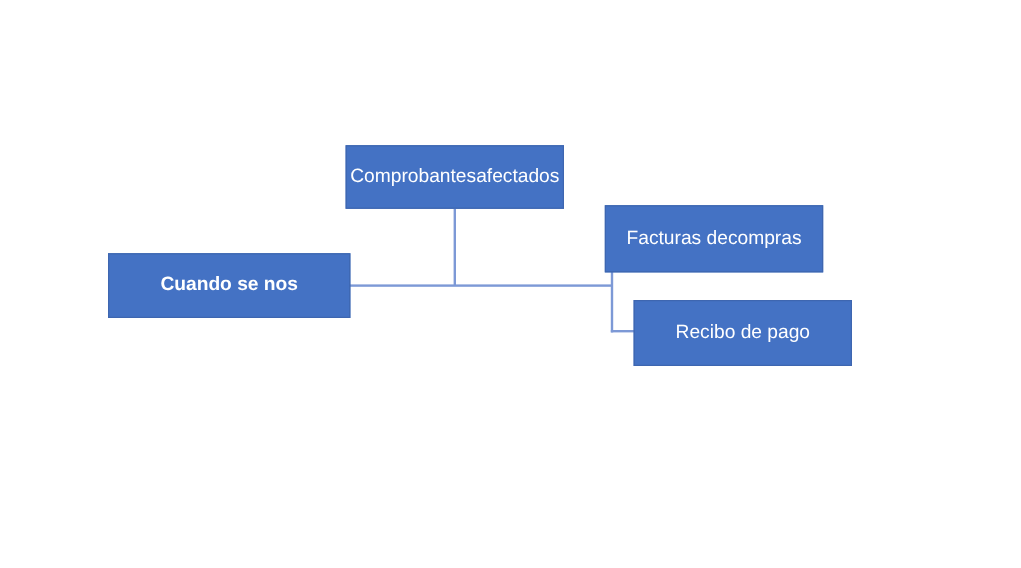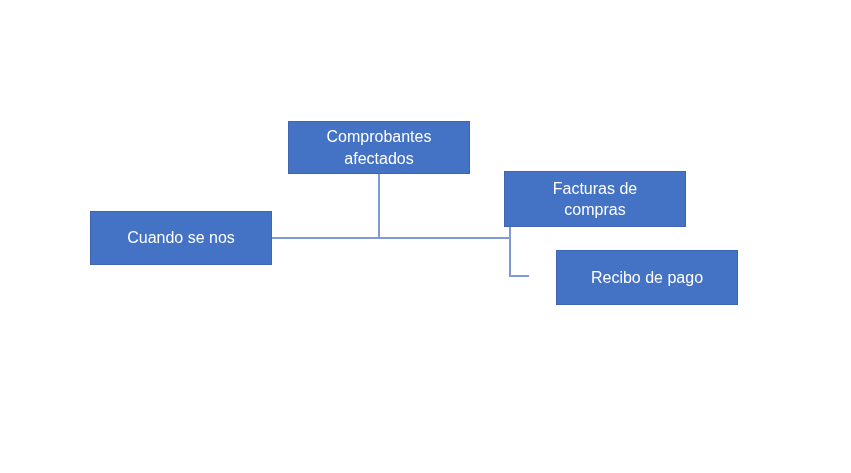--- a/index.html
+++ b/index.html
@@ -15,42 +15,42 @@
     background: #ffffff;
     overflow: hidden;
   }
   .node {
     position: absolute;
     background: #4472C4;
     border: 1px solid #3E66B0;
     box-sizing: border-box;
     color: #ffffff;
     display: flex;
-    flex-direction: column;
+    flex-direction: row;
     align-items: center;
     justify-content: center;
     text-align: center;
     font-size: 16px;
     line-height: 1.32;
     cursor: default;
     user-select: none;
   }
   .node span { display: block; white-space: nowrap; }
   .connector {
     position: absolute;
     background: #7D99D6;
   }
   .h-line { height: 2px; }
   .v-line { width: 2px; }
 
   
   .node-top      { left: 288px; top: 121px; width: 182px; height: 53px; }
-  .node-root     { left:  90px; top: 211px; width: 182px; height: 54px; }
+  .node-root     { left:  90px; top: 211px; width: 202px; height: 54px; font-weight: bold; }
   .node-child1   { left: 504px; top: 171px; width: 182px; height: 56px; }
-  .node-child2   { left: 528px; top: 250px; width: 182px; height: 55px; margin-left: 28px; }
+  .node-child2   { left: 528px; top: 250px; width: 182px; height: 55px; }
 
   
   .conn-top-vert     { left: 378px; top: 174px; height: 64px; }
   .conn-main-horiz   { left: 271px; top: 237px; width: 239px; }
   .conn-bracket-vert { left: 509px; top: 198px; height: 79px; }
   .conn-stub-top     { left: 509px; top: 198px; width: 20px; }
   .conn-stub-bottom  { left: 509px; top: 275px; width: 20px; }
 </style>
 </head>
 <body>

